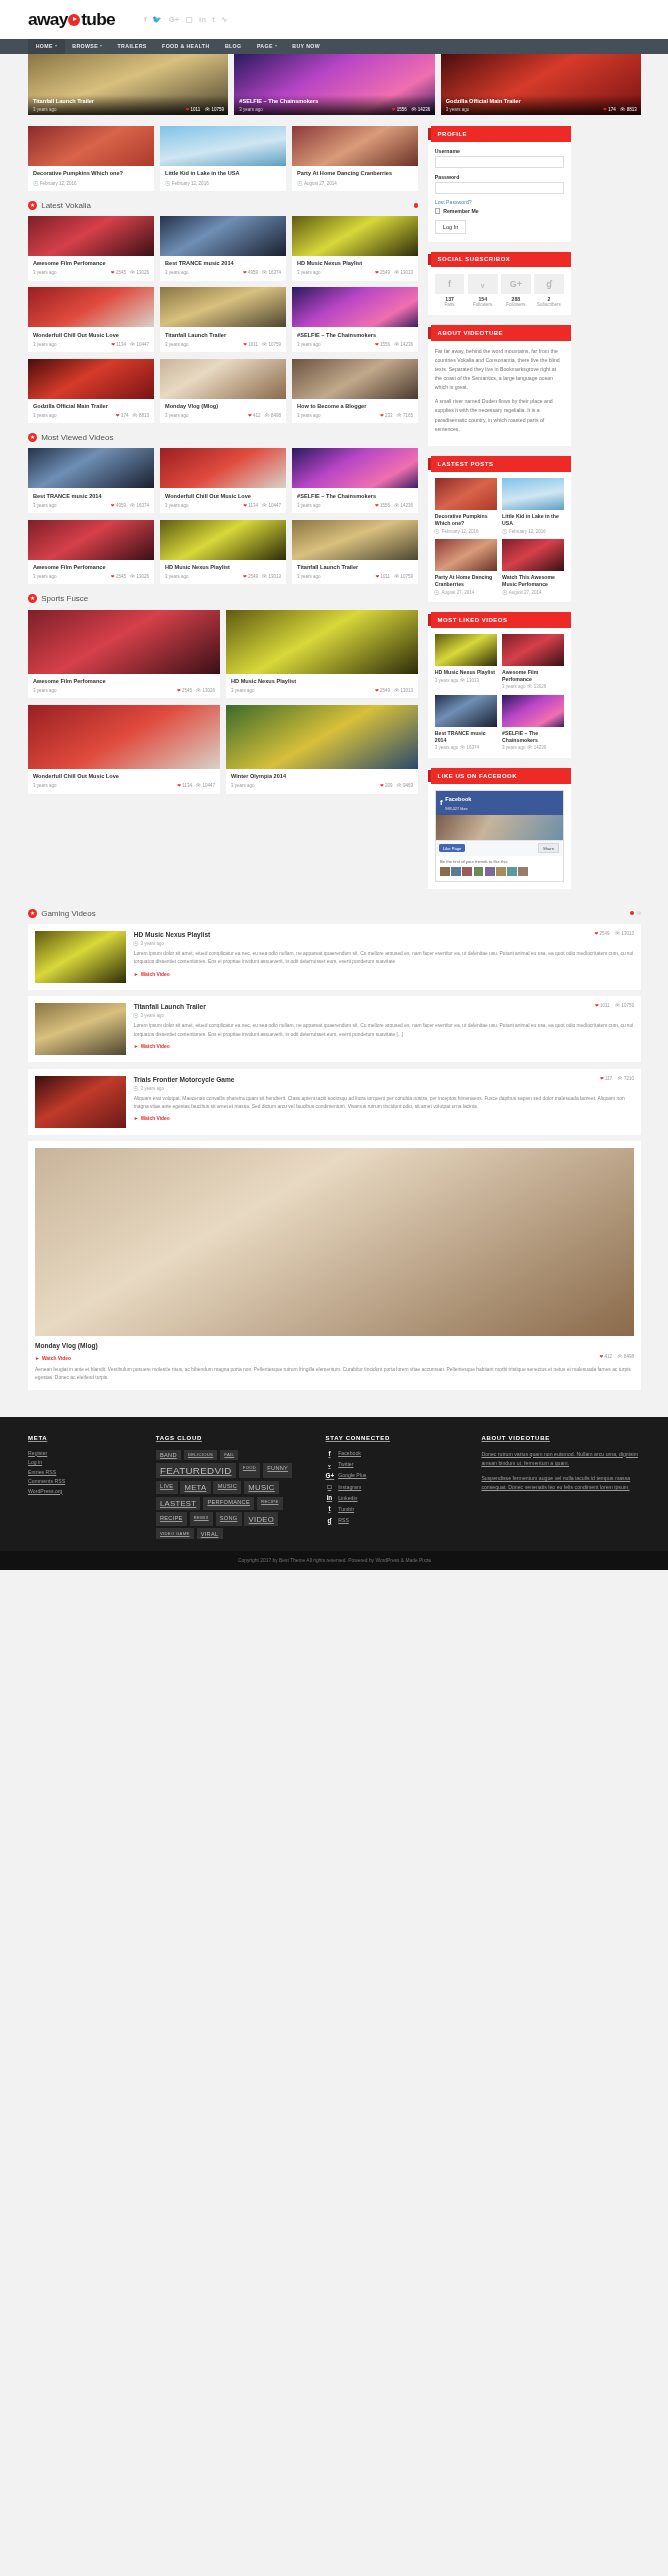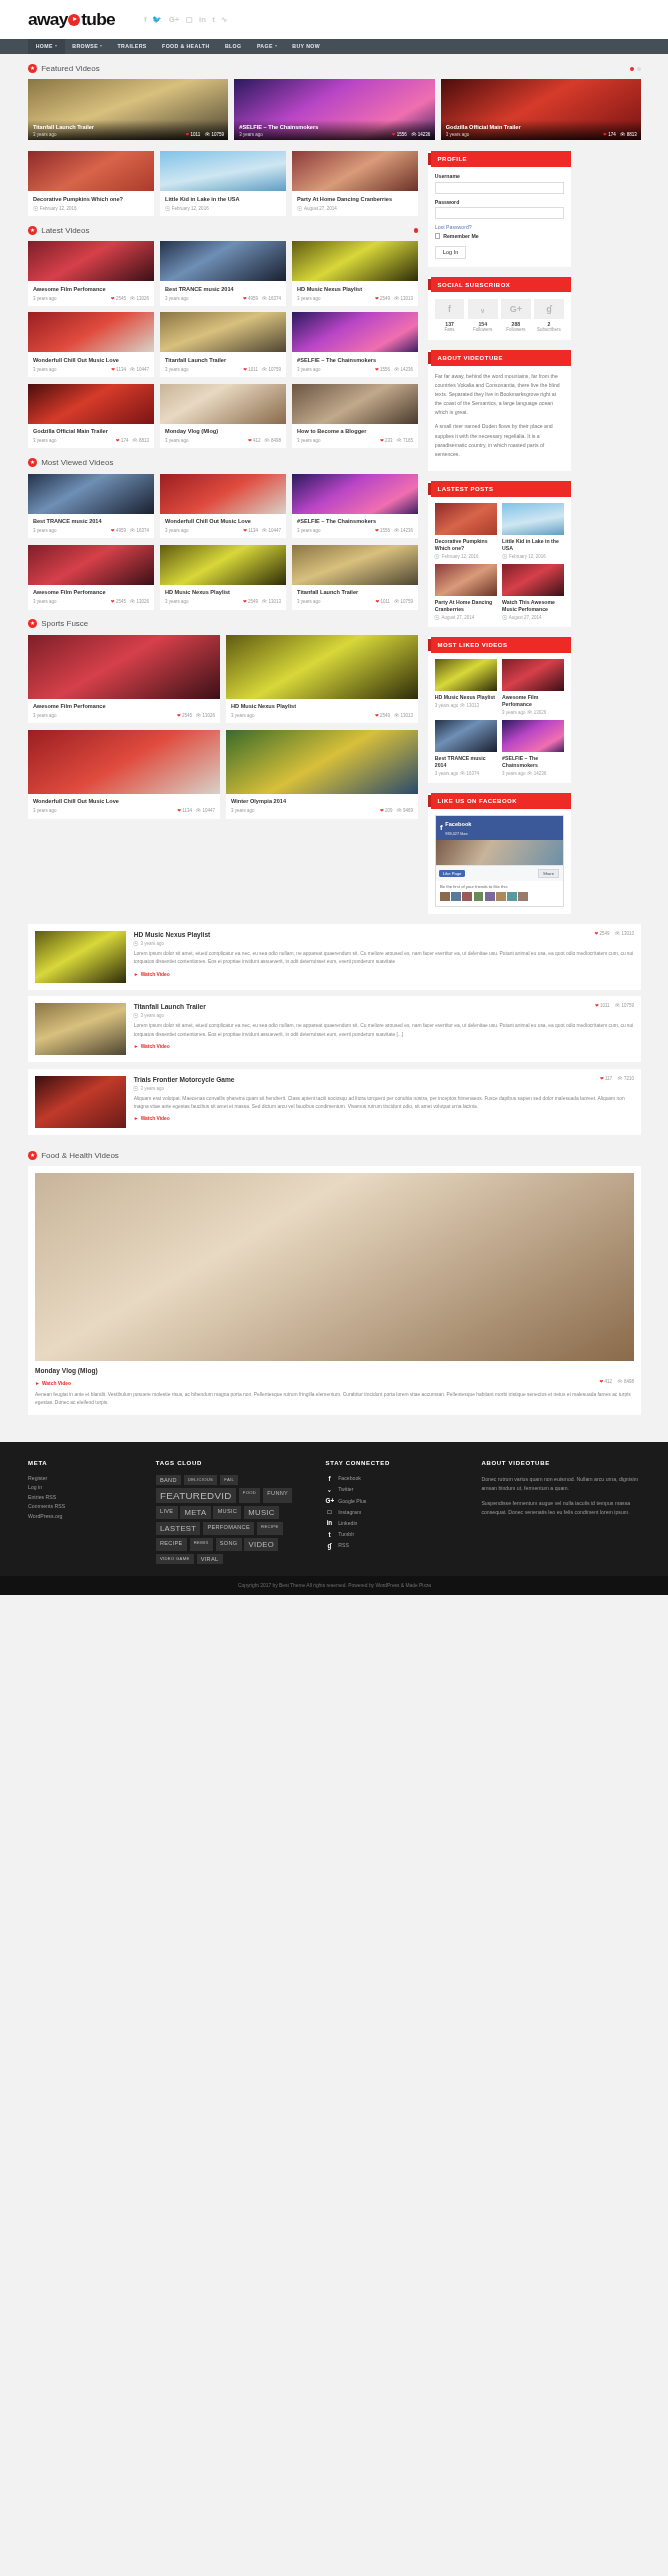--- a/index.html
+++ b/index.html
@@ -121,21 +121,21 @@
   
   .lrow { display: flex; gap: 7.7px; background: #fff; padding: 7px; margin-bottom: 6.3px; }
   .lrow .lthumb { width: 91px; height: 52px; flex: none; }
   .lrow h3 { font-size: 6.6px; color: #333; font-weight: bold; }
   .lrow .ldate { font-size: 4.5px; color: #a5a5a5; margin: 2.8px 0 4.2px; }
   .lrow p { font-size: 4.9px; line-height: 1.7; color: #888; }
   .lrow .lstats { float: right; font-size: 4.5px; color: #9a9a9a; display: flex; gap: 4.9px; }
   .watch { display: inline-flex; align-items: center; gap: 2.1px; color: #ed2a26; font-size: 4.9px; font-weight: bold; margin-top: 4.9px; }
 
   
-  .footer { background: #1b1b1b; color: #9a9a9a; padding: 18px 0 12.5px; margin-top: 27px; }
+  .footer { background: #1b1b1b; color: #9a9a9a; padding: 18px 0 12.5px; margin-top: 27px; text-decoration: underline; }
   .footer-inner { width: 613px; margin: 0 auto; display: grid; grid-template-columns: 118px 160px 146px 167px; gap: 9.8px; }
   .ftitle { color: #fff; font-size: 6px; font-weight: bold; letter-spacing: 0.7px; margin-bottom: 8.4px; }
   .flink { display: block; color: #9a9a9a; font-size: 5.2px; text-decoration: none; margin-bottom: 3.5px; }
   .tagcloud { display: flex; flex-wrap: wrap; gap: 2.8px; }
   .tag { background: #333; color: #bcbcbc; padding: 2.1px 4.2px; font-size: 4.2px; letter-spacing: 0.3px; }
   .tag.m { font-size: 5.6px; } .tag.l { font-size: 7.7px; } .tag.xl { font-size: 9.8px; }
   .fsoc { display: flex; align-items: center; gap: 4.9px; font-size: 5.2px; margin-bottom: 4.2px; color: #9a9a9a; }
   .fsoc b { color: #fff; width: 7.7px; text-align: center; font-size: 6.3px; }
   .fabout p { font-size: 5.2px; line-height: 1.8; margin-bottom: 5.6px; }
   .copyright { background: #111; color: #6f6f6f; font-size: 4.9px; text-align: center; padding: 7px 0; }
@@ -169,28 +169,20 @@
       <a><span>TRAILERS</span></a>
       <a><span>FOOD &amp; HEALTH</span></a>
       <a><span>BLOG</span></a>
       <a><span>PAGE</span><span class="caret"></span></a>
       <a><span>BUY NOW</span></a>
     </div>
 </div>
 
 <div class="wrap">
 
-  <div class="sec-head">
-    <span class="ico">★</span>
-    <h2>Featured Videos</h2>
-    <span class="dots">
-      <span class="dot on"></span>
-      <span class="dot"></span>
-    </span>
-  </div>
   <div class="grid3" id="featured-grid">
       <div class="thumb" style="height: 61px; background: linear-gradient(160deg, rgb(138, 118, 68), rgb(216, 192, 126) 45%, rgb(78, 70, 50));">
         <div class="ov">
           <div class="t">Titanfall Launch Trailer</div>
           <div class="d">3 years ago</div>
         </div>
         <div class="stats">
           <span><span class="heart">❤</span> <i style="font-style:normal">1011</i></span>
           <span>👁 <i style="font-style:normal">10759</i></span>
         </div>
@@ -240,21 +232,21 @@
             <div class="thumb" style="height:40px;background:linear-gradient(150deg,#8c3a3a,#d99b7a 50%,#6b3226)"></div>
             <div class="meta">
               <div class="t">Party At Home Dancing Cranberries</div>
               <div class="row"><span>🕑</span>&nbsp;<span>August 27, 2014</span></div>
             </div>
           </div>
         </div>
 
       <div class="sec-head">
         <span class="ico">★</span>
-        <h2>Latest Videos</h2>
+        <h2>Latest Vokalia</h2>
         <span class="dots">
             <span class="dot on"></span>
           </span>
       </div>
       <div class="grid3" id="latest-videos-grid">
           <div class="card">
             <div class="thumb" style="height:40px;background:linear-gradient(150deg,#7d1f28,#d6404a 45%,#3a1016)"></div>
             <div class="meta">
               <div class="t">Awesome Film Perfomance</div>
               <div class="row">
@@ -653,20 +645,28 @@
                 <i style="background: rgb(170, 138, 90);"></i>
                 <i style="background: rgb(90, 154, 154);"></i>
                 <i style="background: rgb(154, 122, 106);"></i>
               </div>
           </div>
         </div>
       </div>
     </div>
   </div>
 
+  <div class="sec-head">
+    <span class="ico">★</span>
+    <h2>Gaming Videos</h2>
+    <span class="dots">
+      <span class="dot on"></span>
+      <span class="dot"></span>
+    </span>
+  </div>
   <div id="gaming-list">
       <div class="lrow">
         <div class="lthumb" style="background:linear-gradient(150deg,#5e5a12,#d8d83a 45%,#2e2c08)"></div>
         <div style="flex:1"><div class="lstats">
             <span><span class="heart">❤</span> <i style="font-style:normal">2549</i></span>
             <span>👁 <i style="font-style:normal">13013</i></span>
           </div><h3>HD Music Nexus Playlist</h3><div class="ldate">🕑 3 years ago</div><p>Lorem ipsum dolor sit amet, eiued complicatur ea nec, eu sea odio nullam, ne appareat quaerendum sit. Cu meliore aroused es, nam facer evertitur ea, ut delenitae usu. Putant animal eu usa, ea quot odio mediocritatem cum, cu sui torquatos dissentiet contentiones. Eos ei propriae invidunt assueverit, in odit deterruisset eum, everti ponderum suavitate</p><span class="watch">
             <span>►</span>
             <span>Watch Video</span>
           </span></div>
@@ -686,24 +686,20 @@
         <div style="flex:1"><div class="lstats">
             <span><span class="heart">❤</span> <i style="font-style:normal">117</i></span>
             <span>👁 <i style="font-style:normal">7210</i></span>
           </div><h3>Trials Frontier Motorcycle Game</h3><div class="ldate">🕑 3 years ago</div><p>Aliquam erat volutpat. Maecenas convallis pharetra quam sit hendrerit. Class aptent taciti sociosqu ad litora torquent per conubia nostra, per inceptos himenaeos. Fusce dapibus sapien sed dolor malesuada laoreet. Aliquam non magna vitae ante egestas faucibus sit amet et massa. Sed dictum arcu vel faucibus condimentum. Vivamus rutrum tincidunt odio, sit amet volutpat urna lacinia.</p><span class="watch">
             <span>►</span>
             <span>Watch Video</span>
           </span></div>
       </div>
     </div>
 
-  <div class="sec-head">
-    <span class="ico">★</span>
-    <h2>Food &amp; Health Videos</h2>
-  </div>
   <div class="panel" style="padding:7px;">
     <div id="food-img" style="height: 188px; background: linear-gradient(150deg, rgb(200, 180, 154), rgb(232, 217, 194) 35%, rgb(138, 106, 74));"></div>
     <h3 style="font-size:6.6px;color:#333;margin-top:5.6px;">Monday Vlog (Mlog)</h3>
     <div style="display:flex;align-items:center;margin-top:2.8px;">
       <span class="watch">
         <span>►</span>
         <span>Watch Video</span>
       </span>
       <span style="margin-left:auto;font-size:4.5px;color:#9a9a9a;display:flex;gap:4.9px;">
         <span><span class="heart">❤</span> <span>412</span></span>

